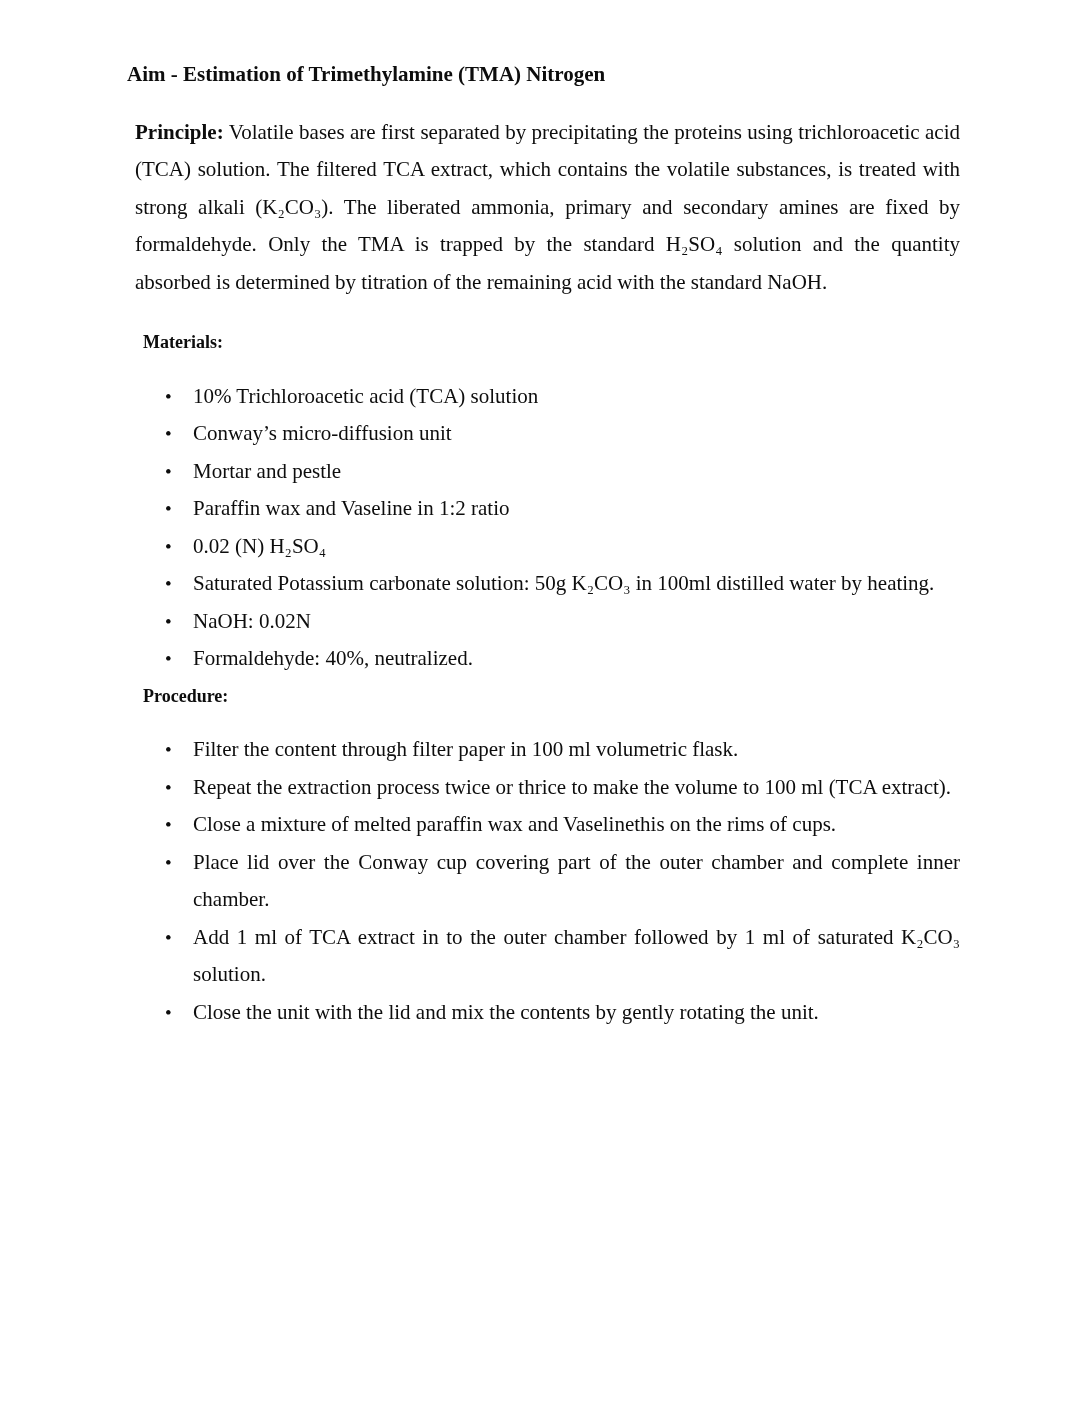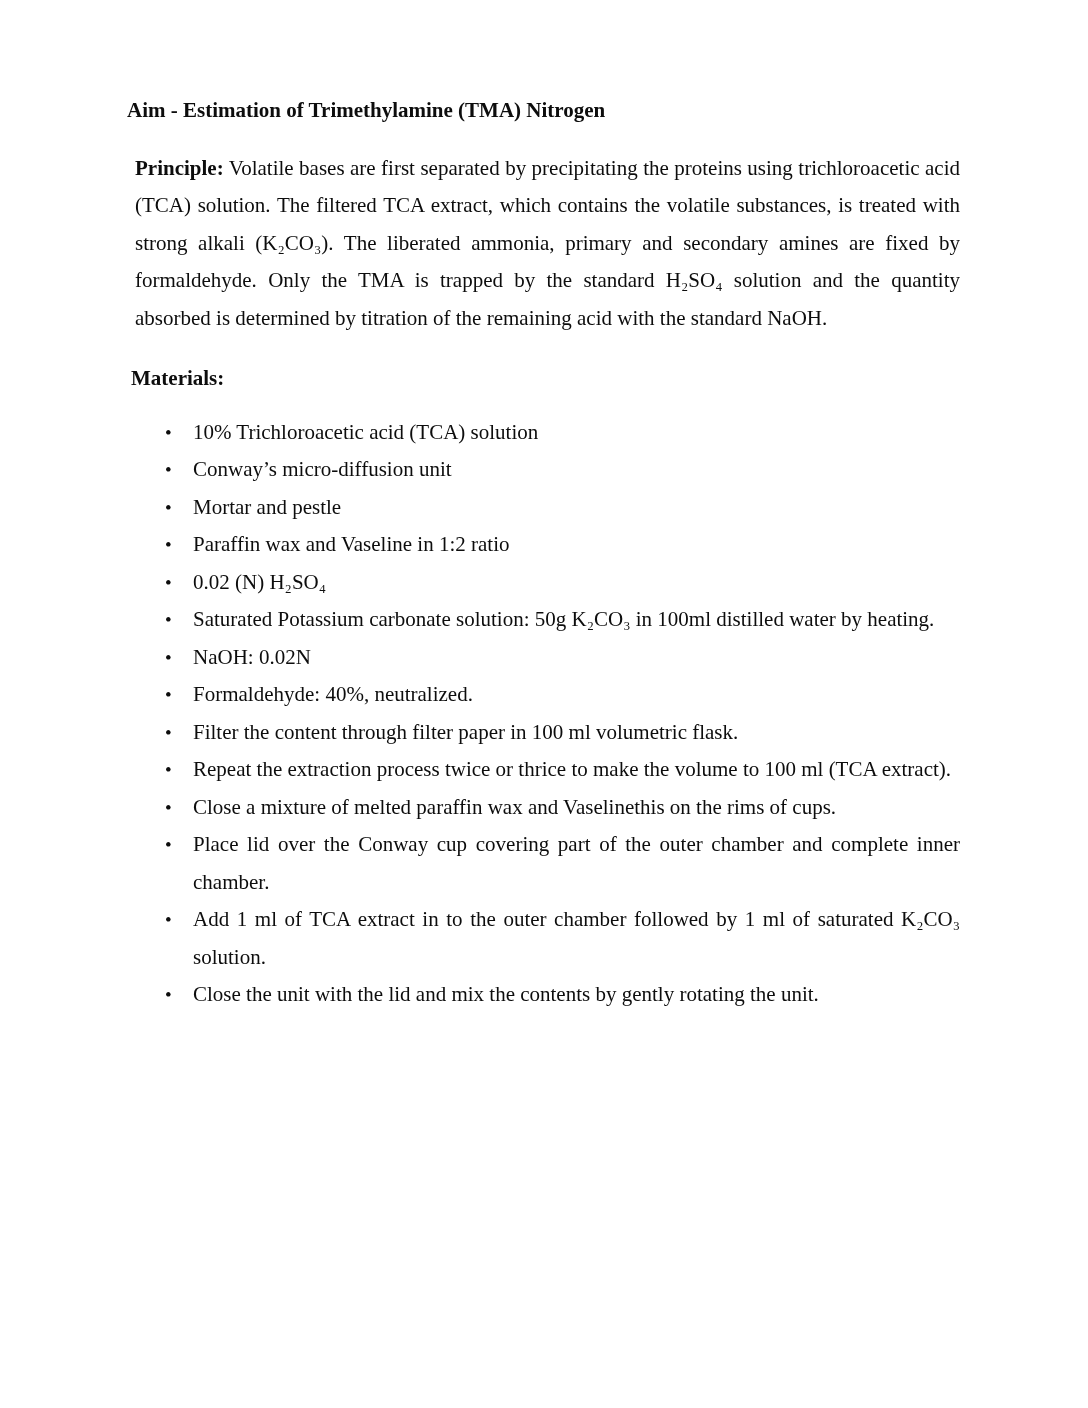--- a/index.html
+++ b/index.html
@@ -4,45 +4,45 @@
 <style>
   html, body {
     margin: 0;
     padding: 0;
     background: #ffffff;
   }
   .page {
     width: 1088px;
     height: 1408px;
     box-sizing: border-box;
-    padding: 92px 128px 40px 127px;
+    padding: 56px 128px 40px 127px;
     background: #ffffff;
     outline: 1px solid #e3e3e3;
     font-family: "Liberation Serif", "DejaVu Serif", serif;
     font-size: 21px;
     color: #0d0d0d;
     overflow: hidden;
   }
   .doc-title {
     font-size: 21px;
     font-weight: bold;
     line-height: 37.5px;
     margin: 0;
   }
   .principle {
     margin: 20px 0 0 8px;
     line-height: 37.5px;
     text-align: justify;
   }
   .bold { font-weight: bold; }
   .section-heading {
-    font-size: 21px;
+    font-size: 18px;
     font-weight: bold;
     line-height: 37.5px;
-    margin: 4px;
+    margin: 16px;
   }
   .section-heading.materials { margin-top: 23px; }
   .section-heading.procedure { margin-top: 0; }
   ul.doc-list {
     list-style: none;
     margin: 0;
     padding: 0;
   }
   ul.doc-list.materials { margin-top: 16px; }
   ul.doc-list li {
@@ -75,20 +75,21 @@
     <li>10% Trichloroacetic acid (TCA) solution</li>
     <li>Conway’s micro-diffusion unit</li>
     <li>Mortar and pestle</li>
     <li>Paraffin wax and Vaseline in 1:2 ratio</li>
     <li>0.02 (N) H₂SO₄</li>
     <li>Saturated Potassium carbonate solution: 50g K₂CO₃ in 100ml distilled water by heating.</li>
     <li>NaOH: 0.02N</li>
     <li>Formaldehyde: 40%, neutralized.</li>
   </ul>
 
+  <h2 class="section-heading procedure">Procedure:</h2>
 
   <ul class="doc-list procedure">
     <li>Filter the content through filter paper in 100 ml volumetric flask.</li>
     <li>Repeat the extraction process twice or thrice to make the volume to 100 ml (TCA extract).</li>
     <li>Close a mixture of melted paraffin wax and Vaselinethis on the rims of cups.</li>
     <li>Place lid over the Conway cup covering part of the outer chamber and complete inner chamber.</li>
     <li>Add 1 ml of TCA extract in to the outer chamber followed by 1 ml of saturated K₂CO₃ solution.</li>
     <li>Close the unit with the lid and mix the contents by gently rotating the unit.</li>
   </ul>
 

